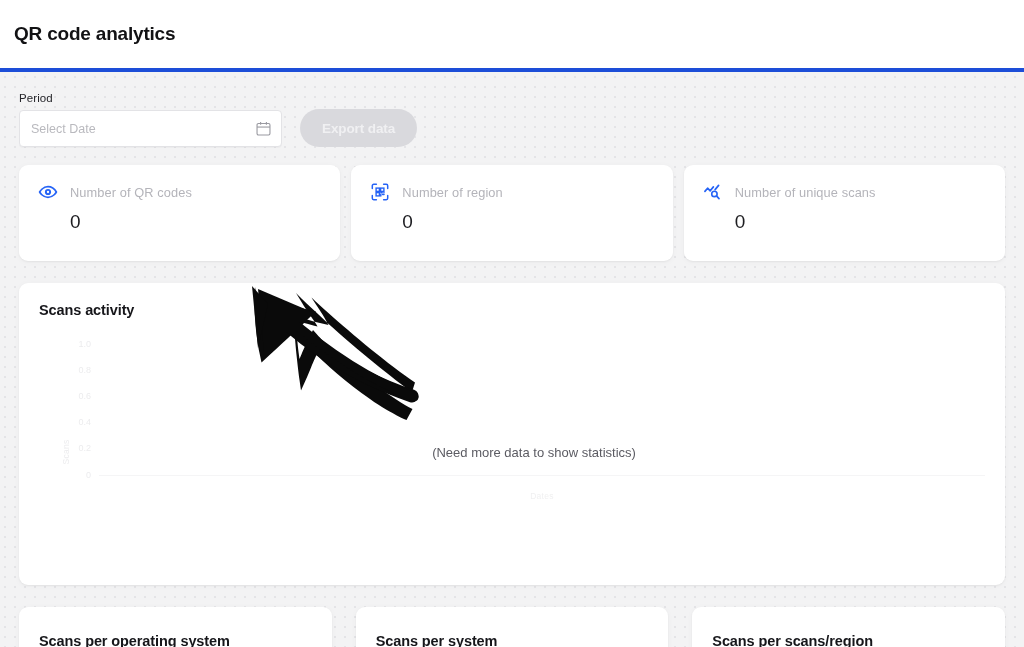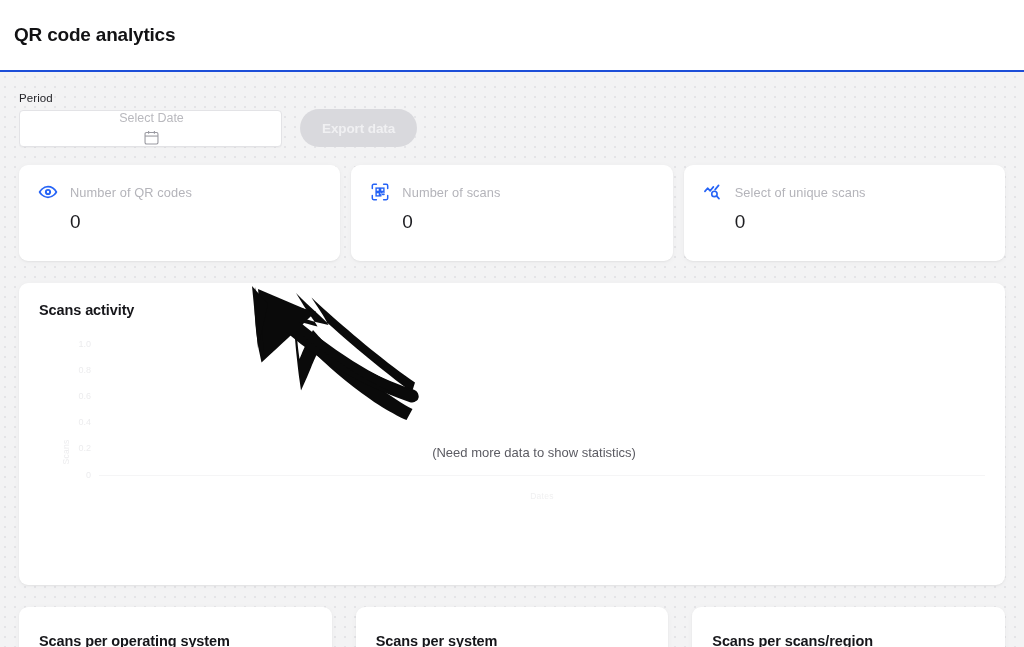--- a/index.html
+++ b/index.html
@@ -36,21 +36,21 @@
     pointer-events: none;
     z-index: 0;
   }
 
   
   .header {
     position: relative;
     z-index: 2;
     height: 72px;
     background: #ffffff;
-    border-bottom: 2px solid #1d4ed8;
+    border-bottom: 4px solid #1d4ed8;
     display: flex;
     align-items: center;
     padding: 0 14px;
   }
   .page-title {
     font-size: 19px;
     font-weight: 700;
     letter-spacing: -0.2px;
     color: #121214;
   }
@@ -80,21 +80,20 @@
   .date-input {
     width: 263px;
     height: 37px;
     background: #ffffff;
     border: 1px solid #e3e3e6;
     border-radius: 4px;
     display: flex;
     align-items: center;
     padding: 0 9px 0 11px;
     box-shadow: 0 1px 1px rgba(16,16,20,0.03);
-    flex-direction: column;
   }
   .date-input .placeholder {
     flex: 1;
     font-size: 12.5px;
     color: #b9b9be;
   }
   .cal-icon { width: 17px; height: 17px; display: block; }
 
   .export-btn {
     height: 38px;
@@ -274,36 +273,36 @@
               <path d="M2.3 6.4V3.7a1.4 1.4 0 0 1 1.4-1.4h2.7"></path>
               <path d="M13.6 2.3h2.7a1.4 1.4 0 0 1 1.4 1.4v2.7"></path>
               <path d="M17.7 13.6v2.7a1.4 1.4 0 0 1-1.4 1.4h-2.7"></path>
               <path d="M6.4 17.7H3.7a1.4 1.4 0 0 1-1.4-1.4v-2.7"></path>
               <rect x="6.1" y="6.1" width="3.3" height="3.3" stroke-width="1.4"></rect>
               <rect x="10.6" y="6.1" width="3.3" height="3.3" stroke-width="1.4"></rect>
               <rect x="6.1" y="10.6" width="3.3" height="3.3" stroke-width="1.4"></rect>
               <path d="M10.8 10.8h1.4m1.7 0h.1m-3.2 1.8v1.5m1.8-1.5h1.4"></path>
             </svg>
           </span>
-          <span class="stat-label">Number of scans</span>
+          <span class="stat-label">Number of region</span>
         </div>
         <div class="stat-value">0</div>
       </div>
 
       <div class="card stat-card">
         <div class="stat-head">
           <span class="stat-icon">
             <svg viewBox="0 0 20 20" width="20" height="20" fill="none" stroke="#2563f6" stroke-width="1.7" stroke-linecap="round" stroke-linejoin="round">
               <path d="M1.9 9.4 4.6 6.2l2.6 2.6 3.2-3.9"></path>
               <path d="M15.6 3.4 12.1 7.6"></path>
               <circle cx="11.4" cy="11.9" r="2.7" stroke-width="1.6"></circle>
               <path d="M13.5 13.9 16 16.6"></path>
             </svg>
           </span>
-          <span class="stat-label">Select of unique scans</span>
+          <span class="stat-label">Number of unique scans</span>
         </div>
         <div class="stat-value">0</div>
       </div>
     </div>
 
     <div class="card chart-card">
       <div class="card-title">Scans activity</div>
 
       <div class="plot">
         <div class="y-axis-title">Scans</div>

